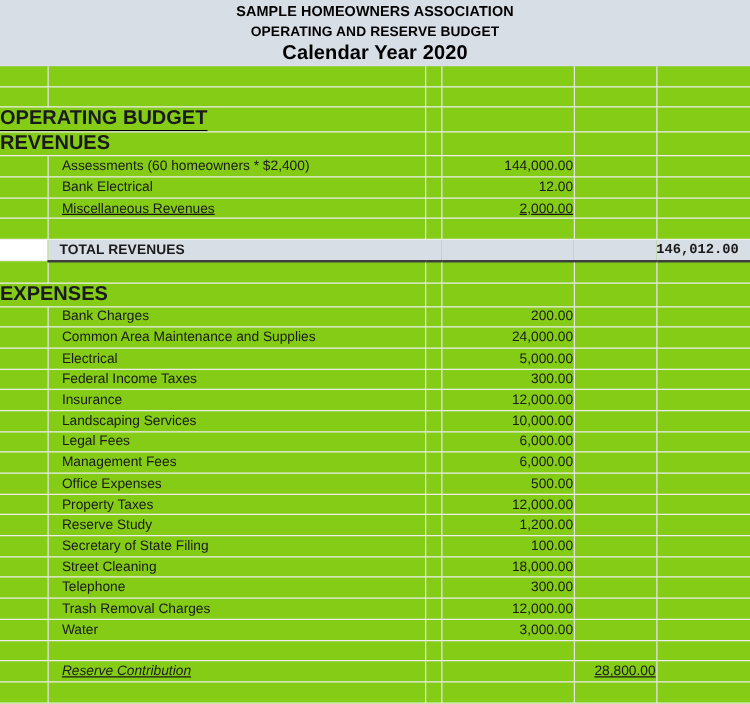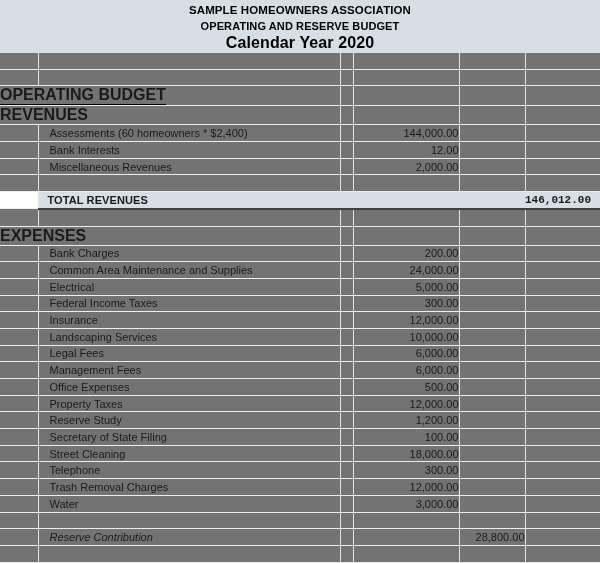--- a/index.html
+++ b/index.html
@@ -9,21 +9,21 @@
   }
   body {
     font-family: "Liberation Sans", sans-serif;
     -webkit-font-smoothing: antialiased;
   }
 
   #sheet {
     position: relative;
     width: 600px;
     height: 563px;
-    background: #737373;
+    background: #84cc16;
     overflow: hidden;
   }
 
   
   .title-band {
     position: absolute;
     left: 0;
     top: 0;
     width: 600px;
     height: 53px;
@@ -100,21 +100,21 @@
   }
   tr.total-row td.gutter {
     background: #ffffff;
     border-bottom: 1px solid #ededed;
     border-right: 1px solid #e3e3e3;
   }
   tr.total-row td.label { padding-left: 9px; letter-spacing: 0.1px; }
   tr.total-row td.num   { padding-right: 17px; font-family: Liberation Mono, monospace; }
 
   
-  td.rule-bottom { border-bottom: 1.3px solid #2b2b2b; }
+  td.rule-bottom { border-bottom: 1.3px solid #2b2b2b; text-decoration: underline; }
 
   
   td.italic { font-style: italic; }
 </style>
 </head>
 <body>
 
 <div id="sheet">
 
   <div class="title-band">
@@ -166,21 +166,21 @@
         <tr>
           <td class="gutter"></td>
           <td class="label indent">Assessments (60 homeowners * $2,400)</td>
           <td class="spacer"></td>
           <td class="num valA">144,000.00</td>
           <td class="num valB"></td>
           <td class="num total"></td>
         </tr>
         <tr>
           <td class="gutter"></td>
-          <td class="label indent">Bank Interests</td>
+          <td class="label indent">Bank Electrical</td>
           <td class="spacer"></td>
           <td class="num valA">12.00</td>
           <td class="num valB"></td>
           <td class="num total"></td>
         </tr>
         <tr>
           <td class="gutter"></td>
           <td class="label indent rule-bottom">Miscellaneous Revenues</td>
           <td class="spacer rule-bottom"></td>
           <td class="num valA rule-bottom">2,000.00</td>

